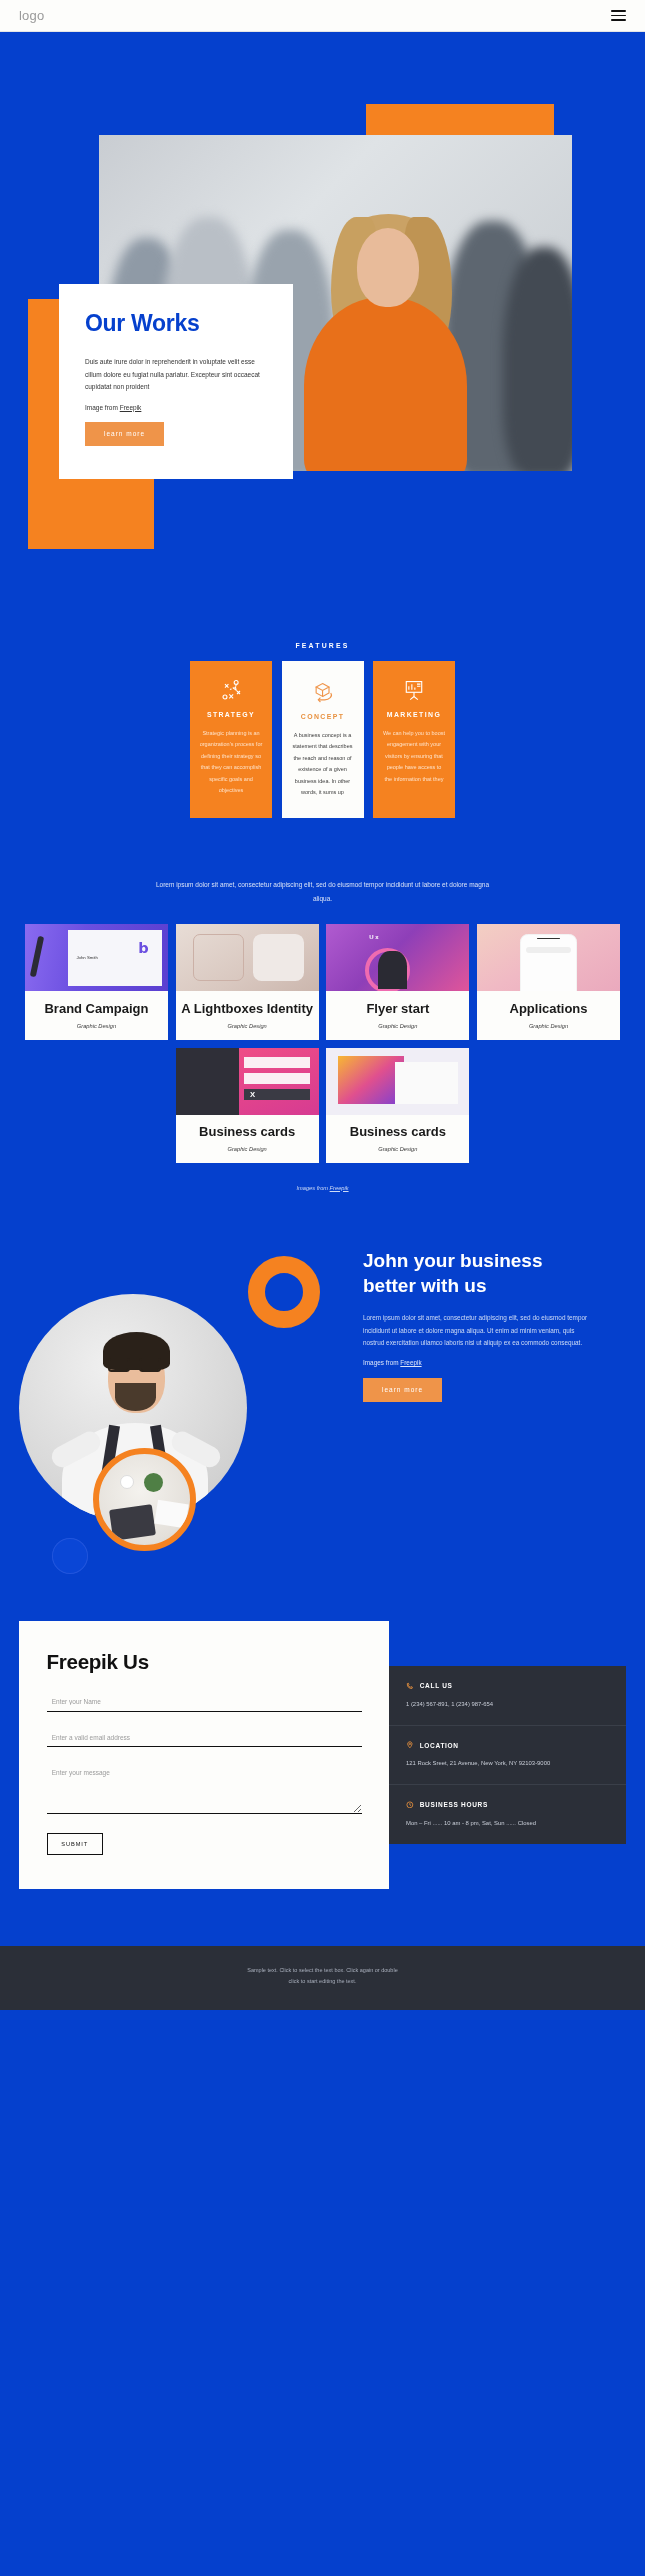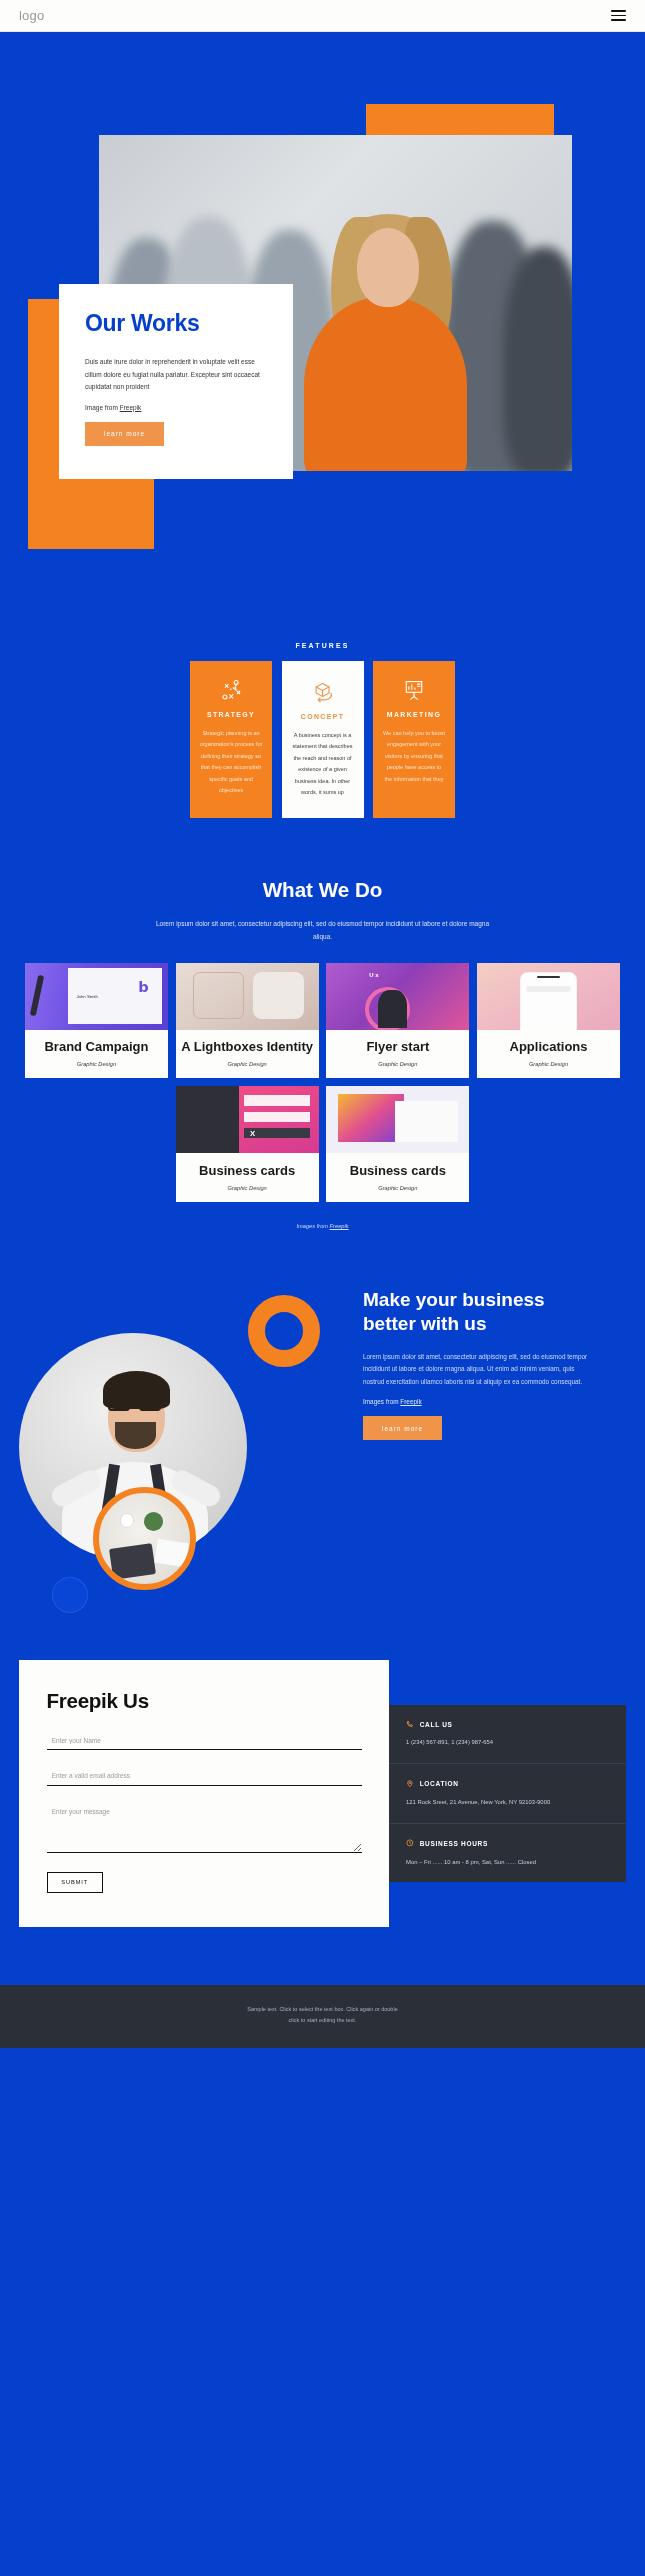--- a/index.html
+++ b/index.html
@@ -280,21 +280,20 @@
           </svg>
         </div>
         <div class="feat-name">MARKETING</div>
         <div class="feat-text">We can help you to boost engagement with your visitors by ensuring that people have access to the information that they</div>
       </div>
 
     </div>
   </div>
 
   <div class="works">
-    <h2>What We Do</h2>
     <div class="lede">Lorem ipsum dolor sit amet, consectetur adipiscing elit, sed do eiusmod tempor incididunt ut labore et dolore magna aliqua.</div>
     <div class="grid">
 
       <div class="tile">
         <div class="thumb t1">
           <div class="pen"></div>
             <div class="card"></div>
           <div class="blue-b">b</div>
             <div class="nm">John Smith</div>
         </div>
@@ -385,21 +384,21 @@
         <div class="glassR"></div>
     </div>
     <div class="about-photo2">
       <div class="lap"></div>
         <div class="plant"></div>
         <div class="pad"></div>
         <div class="cup"></div>
     </div>
     <div class="dot-blue"></div>
     <div class="about-copy">
-      <h2>Make your business better with us</h2>
+      <h2>John your business better with us</h2>
       <p class="body">Lorem ipsum dolor sit amet, consectetur adipiscing elit, sed do eiusmod tempor incididunt ut labore et dolore magna aliqua. Ut enim ad minim veniam, quis nostrud exercitation ullamco laboris nisi ut aliquip ex ea commodo consequat.</p>
       <p class="credit"><span>Images from </span><u>Freepik</u></p>
       <button class="btn-orange">learn more</button>
     </div>
   </div>
 
   <div class="contact-wrap" style="height:344px">
     <div class="contact-card">
       <h2>Freepik Us</h2>
       <input class="field" type="text" placeholder="Enter your Name" style="">

